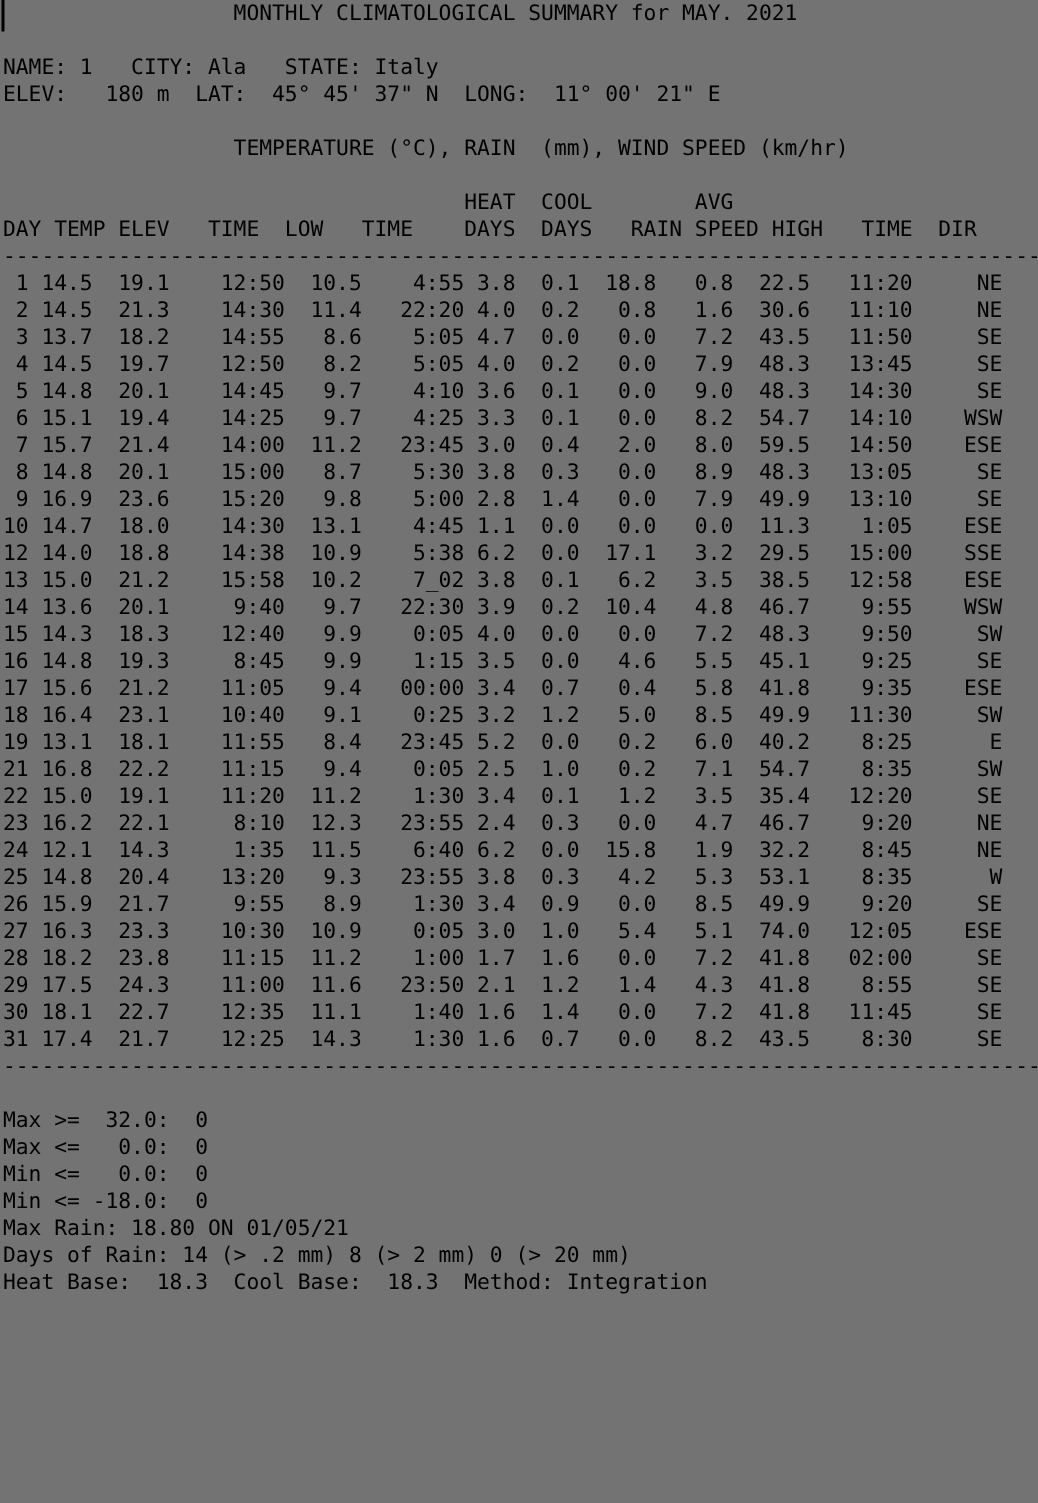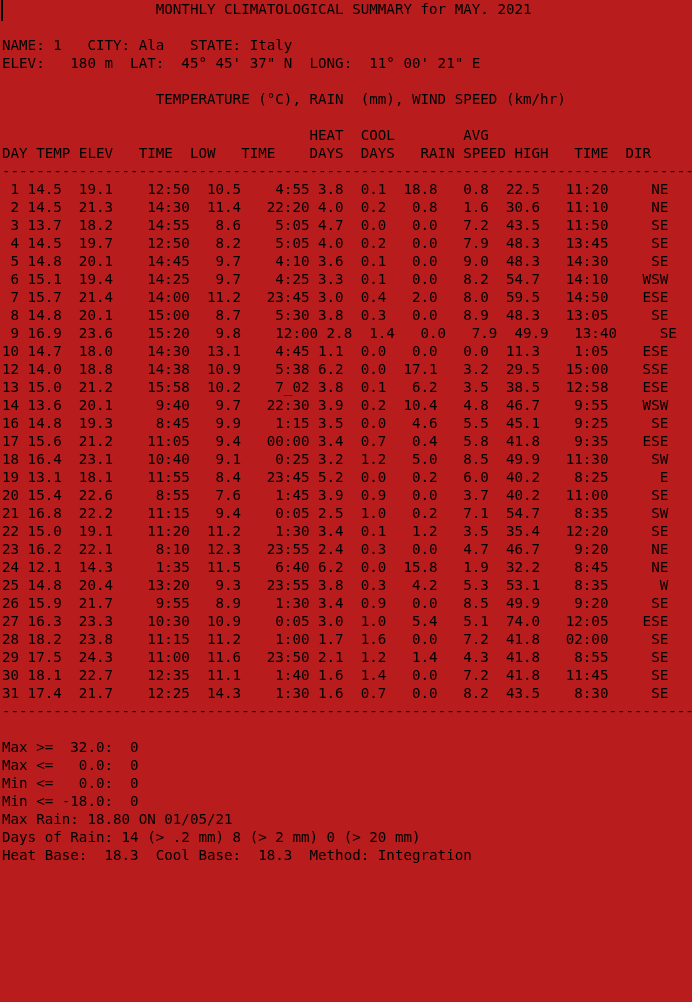--- a/index.html
+++ b/index.html
@@ -1,21 +1,21 @@
 <!DOCTYPE html>
 <html><head>
 <meta charset="utf-8">
 <style>
   html, body { margin: 0; padding: 0; background: #ffffff; }
   body {
     width: 692px; height: 1002px;
     overflow: hidden; position: relative;
     font-family: "DejaVu Sans Mono", "Liberation Mono", monospace;
   }
-  .page { position: absolute; inset: 0; background: #b91c1c; text-decoration: underline; }
+  .page { position: absolute; inset: 0; background: #737373; text-decoration: underline; }
   .caret {
     position: absolute; left: 1px; top: 0;
     width: 2px; height: 21px; background: #000000;
   }
   .doc {
     position: absolute; left: 2px; top: 0; right: 0;
     color: #000000;
     font-size: 14.2px;
     line-height: 18px;
   }
@@ -39,30 +39,30 @@
       <div class="ln">DAY TEMP ELEV   TIME  LOW   TIME    DAYS  DAYS   RAIN SPEED HIGH   TIME  DIR</div>
       <div class="ln">---------------------------------------------------------------------------------</div>
       <div class="ln"> 1 14.5  19.1    12:50  10.5    4:55 3.8  0.1  18.8   0.8  22.5   11:20     NE</div>
       <div class="ln"> 2 14.5  21.3    14:30  11.4   22:20 4.0  0.2   0.8   1.6  30.6   11:10     NE</div>
       <div class="ln"> 3 13.7  18.2    14:55   8.6    5:05 4.7  0.0   0.0   7.2  43.5   11:50     SE</div>
       <div class="ln"> 4 14.5  19.7    12:50   8.2    5:05 4.0  0.2   0.0   7.9  48.3   13:45     SE</div>
       <div class="ln"> 5 14.8  20.1    14:45   9.7    4:10 3.6  0.1   0.0   9.0  48.3   14:30     SE</div>
       <div class="ln"> 6 15.1  19.4    14:25   9.7    4:25 3.3  0.1   0.0   8.2  54.7   14:10    WSW</div>
       <div class="ln"> 7 15.7  21.4    14:00  11.2   23:45 3.0  0.4   2.0   8.0  59.5   14:50    ESE</div>
       <div class="ln"> 8 14.8  20.1    15:00   8.7    5:30 3.8  0.3   0.0   8.9  48.3   13:05     SE</div>
-      <div class="ln"> 9 16.9  23.6    15:20   9.8    12:00 2.8  1.4   0.0   7.9  49.9   13:40     SE</div>
+      <div class="ln"> 9 16.9  23.6    15:20   9.8    5:00 2.8  1.4   0.0   7.9  49.9   13:10     SE</div>
       <div class="ln">10 14.7  18.0    14:30  13.1    4:45 1.1  0.0   0.0   0.0  11.3    1:05    ESE</div>
       <div class="ln">12 14.0  18.8    14:38  10.9    5:38 6.2  0.0  17.1   3.2  29.5   15:00    SSE</div>
       <div class="ln">13 15.0  21.2    15:58  10.2    7_02 3.8  0.1   6.2   3.5  38.5   12:58    ESE</div>
       <div class="ln">14 13.6  20.1     9:40   9.7   22:30 3.9  0.2  10.4   4.8  46.7    9:55    WSW</div>
+      <div class="ln">15 14.3  18.3    12:40   9.9    0:05 4.0  0.0   0.0   7.2  48.3    9:50     SW</div>
       <div class="ln">16 14.8  19.3     8:45   9.9    1:15 3.5  0.0   4.6   5.5  45.1    9:25     SE</div>
       <div class="ln">17 15.6  21.2    11:05   9.4   00:00 3.4  0.7   0.4   5.8  41.8    9:35    ESE</div>
       <div class="ln">18 16.4  23.1    10:40   9.1    0:25 3.2  1.2   5.0   8.5  49.9   11:30     SW</div>
       <div class="ln">19 13.1  18.1    11:55   8.4   23:45 5.2  0.0   0.2   6.0  40.2    8:25      E</div>
-      <div class="ln">20 15.4  22.6     8:55   7.6    1:45 3.9  0.9   0.0   3.7  40.2   11:00     SE</div>
       <div class="ln">21 16.8  22.2    11:15   9.4    0:05 2.5  1.0   0.2   7.1  54.7    8:35     SW</div>
       <div class="ln">22 15.0  19.1    11:20  11.2    1:30 3.4  0.1   1.2   3.5  35.4   12:20     SE</div>
       <div class="ln">23 16.2  22.1     8:10  12.3   23:55 2.4  0.3   0.0   4.7  46.7    9:20     NE</div>
       <div class="ln">24 12.1  14.3     1:35  11.5    6:40 6.2  0.0  15.8   1.9  32.2    8:45     NE</div>
       <div class="ln">25 14.8  20.4    13:20   9.3   23:55 3.8  0.3   4.2   5.3  53.1    8:35      W</div>
       <div class="ln">26 15.9  21.7     9:55   8.9    1:30 3.4  0.9   0.0   8.5  49.9    9:20     SE</div>
       <div class="ln">27 16.3  23.3    10:30  10.9    0:05 3.0  1.0   5.4   5.1  74.0   12:05    ESE</div>
       <div class="ln">28 18.2  23.8    11:15  11.2    1:00 1.7  1.6   0.0   7.2  41.8   02:00     SE</div>
       <div class="ln">29 17.5  24.3    11:00  11.6   23:50 2.1  1.2   1.4   4.3  41.8    8:55     SE</div>
       <div class="ln">30 18.1  22.7    12:35  11.1    1:40 1.6  1.4   0.0   7.2  41.8   11:45     SE</div>

